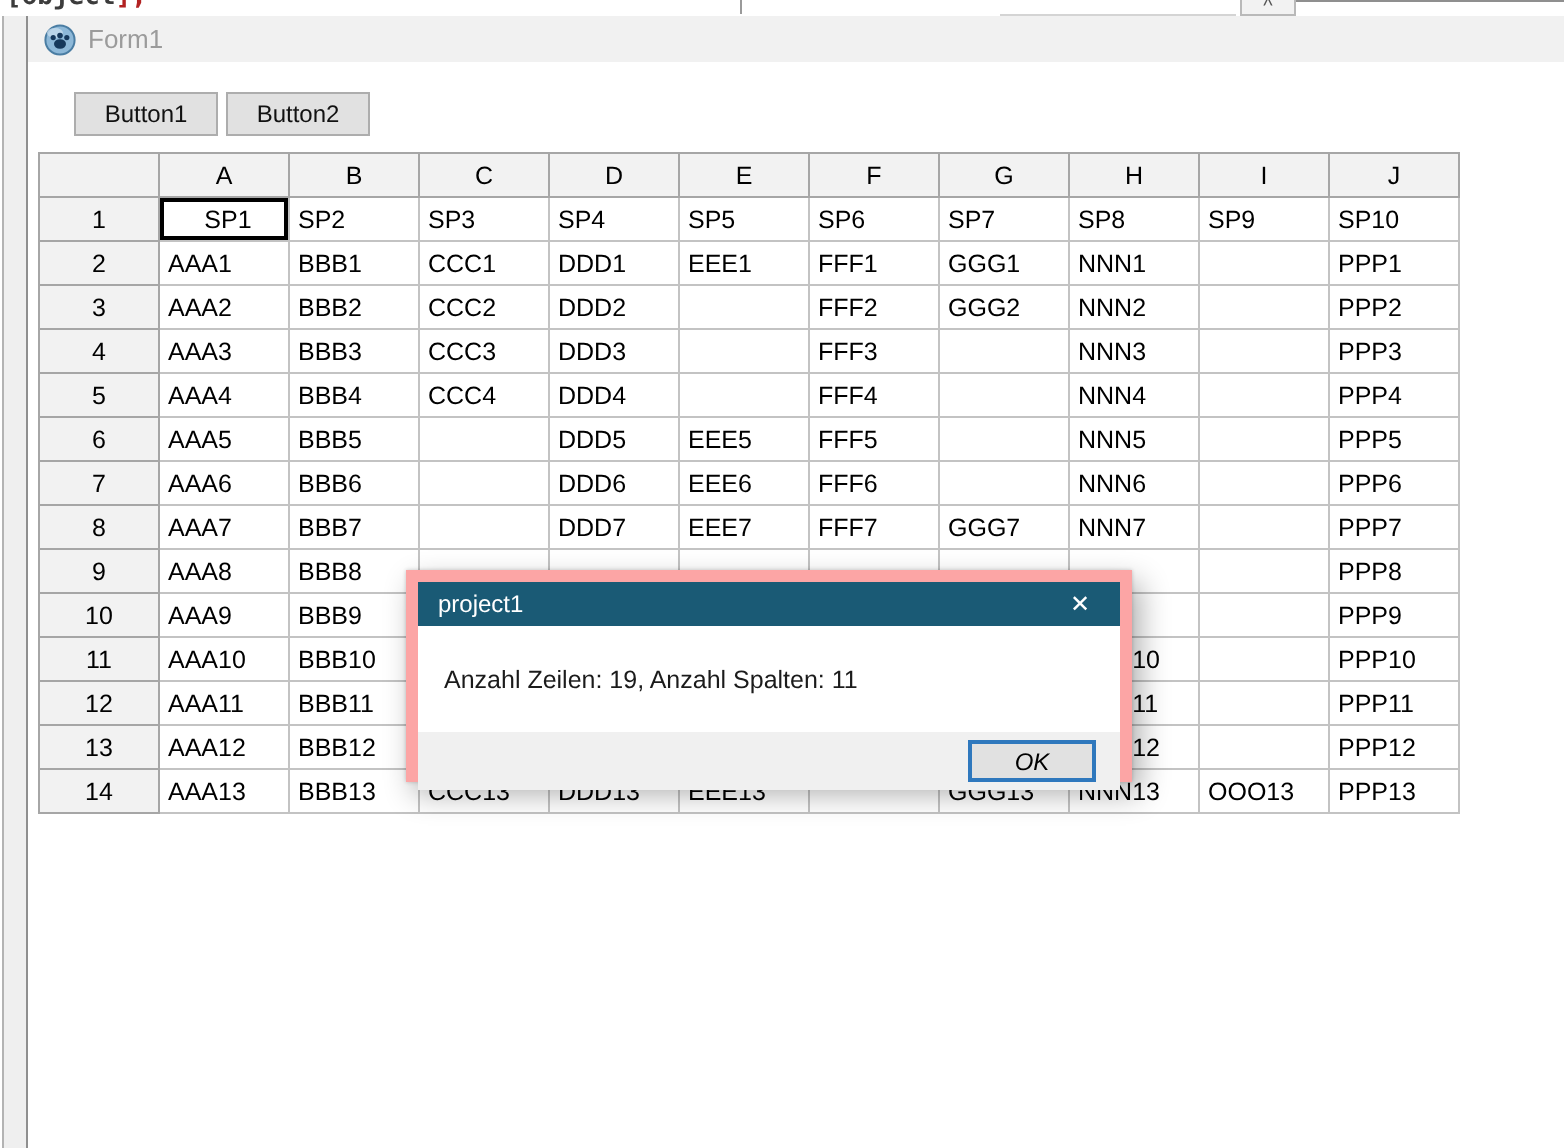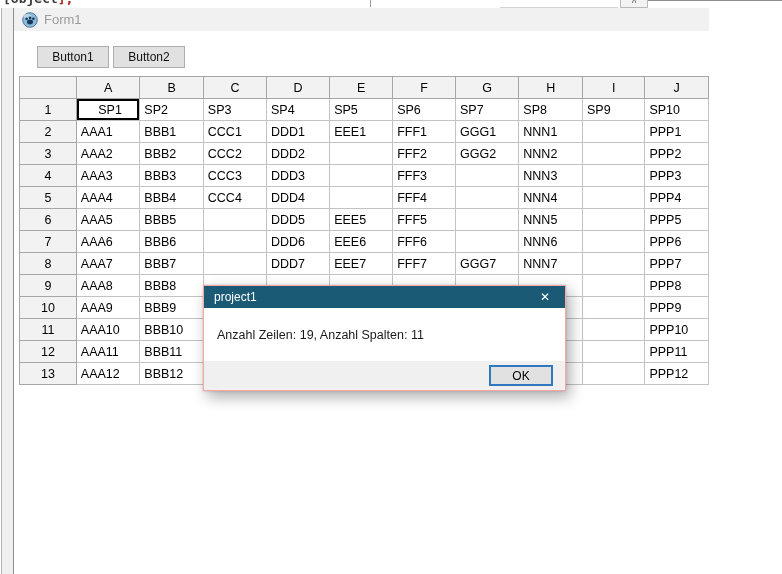--- a/index.html
+++ b/index.html
@@ -17,21 +17,21 @@
   .caret-line { position:absolute; left:370px; top:0; width:1px; height:7px; background:#9a9a9a; }
   .strip-line { position:absolute; left:500px; top:7px; width:118px; height:1px; background:#d4d4d4; }
   .scroll-up-box { position:absolute; left:620px; top:-2px; width:28px; height:10px;
     background:#f2f2f2; border:1px solid #b9b9b9; color:#555;
     font-size:10px; line-height:9px; text-align:center; }
   .topright-line { position:absolute; left:648px; top:0; width:134px; height:1px; background:#8f8f8f; }
   .left-strip { position:absolute; left:1px; top:8px; width:13px; height:566px;
     background:#efefef; border-left:1px solid #b3b3b3; border-right:1px solid #8f8f8f; }
 
   
-  .form { position:absolute; left:14px; top:8px; width:695px; height:566px; background:#fff;border-radius:28px; }
+  .form { position:absolute; left:14px; top:8px; width:768px; height:566px; background:#fff;border-radius:28px; }
   .titlebar { position:absolute; left:0; top:0; width:100%; height:23px; background:#f1f1f1;
     display:flex; align-items:center; padding-left:8px; gap:6px; }
   .title-text { color:#9b9b9b; font-size:13px; }
   .form-icon { width:16px; height:16px; display:block; }
 
   .btn { position:absolute; height:22px; width:72px; background:#e1e1e1; border:1px solid #adadad;
     font-size:12px; color:#111; text-align:center; line-height:20px;margin-left:16px; }
   .btn1 { left:7px; top:38px; }
   .btn2 { left:83px; top:38px; }
 
@@ -40,32 +40,32 @@
   table { border-collapse:collapse; table-layout:fixed; background:#fff; }
   th, td { border:1px solid #c3c3c3; height:22px; font-size:12.5px;
     overflow:hidden; white-space:nowrap; font-weight:normal; }
   thead th { background:#f2f2f2; border-color:#a6a6a6; text-align:center; }
   td.rowhdr { background:#f2f2f2; border-color:#a6a6a6; text-align:center; }
   td.cell { padding-left:4px; text-align:left; background:#fff; }
   td.selected { box-shadow: inset 0 0 0 2px #000; text-align: center; }
 
   
   .dialog { position:absolute; left:203px; top:285px; width:363px; height:106px;
-    background:#15803d; border:1px solid #fca5a5;
+    background:#15803d; border:6px solid #fca5a5;
     box-shadow: 4px 6px 14px rgba(0,0,0,0.32), 0 0 2px rgba(0,0,0,0.2); z-index:10; }
   .dlg-titlebar { height:22px; background:#1a5a75; color:#fff; position:relative;
     display:flex; align-items:center; padding-left:10px; font-size:12px; }
   .dlg-close { position:absolute; right:0; top:0; width:40px; height:22px;
     display:flex; align-items:center; justify-content:center; font-size:12px; color:#fff; }
   .dlg-body { height:53px; display:flex; align-items:center; padding-left:13px;
     font-size:12.5px; color:#1b1b1b; background:#fff; }
   .dlg-footer { height:29px; background:#f0f0f0; position:relative; }
   .dlg-ok { position:absolute; right:12px; top:4px; width:64px; height:21px;
     background:#e1e1e1; border:2px solid #2f78bd; font-size:12px; line-height:16px;
-    text-align:center; color:#000; }
+    text-align:center; color:#000;font-style:italic; }
 </style>
 </head>
 <body>
 
 <div class="code-strip">
   <div class="inner"><span>[object</span><span class="code-red" style="color: rgb(178, 34, 34);">];</span></div>
 </div>
 <div class="caret-line"></div>
 <div class="strip-line"></div>
 <div class="scroll-up-box"><span>^</span></div>
@@ -281,20 +281,33 @@
             <td class="cell">BBB12</td>
             <td class="cell"></td>
             <td class="cell"></td>
             <td class="cell"></td>
             <td class="cell"></td>
             <td class="cell"></td>
             <td class="cell">NNN12</td>
             <td class="cell"></td>
             <td class="cell">PPP12</td>
           </tr>
+          <tr>
+            <td class="rowhdr">14</td>
+            <td class="cell">AAA13</td>
+            <td class="cell">BBB13</td>
+            <td class="cell">CCC13</td>
+            <td class="cell">DDD13</td>
+            <td class="cell">EEE13</td>
+            <td class="cell"></td>
+            <td class="cell">GGG13</td>
+            <td class="cell">NNN13</td>
+            <td class="cell">OOO13</td>
+            <td class="cell">PPP13</td>
+          </tr>
         </tbody>
     </table>
   </div>
 </div>
 
 <div class="dialog">
   <div class="dlg-titlebar" style="background: rgb(26, 90, 117);">
     <span>project1</span>
     <span class="dlg-close">✕</span>
   </div>

